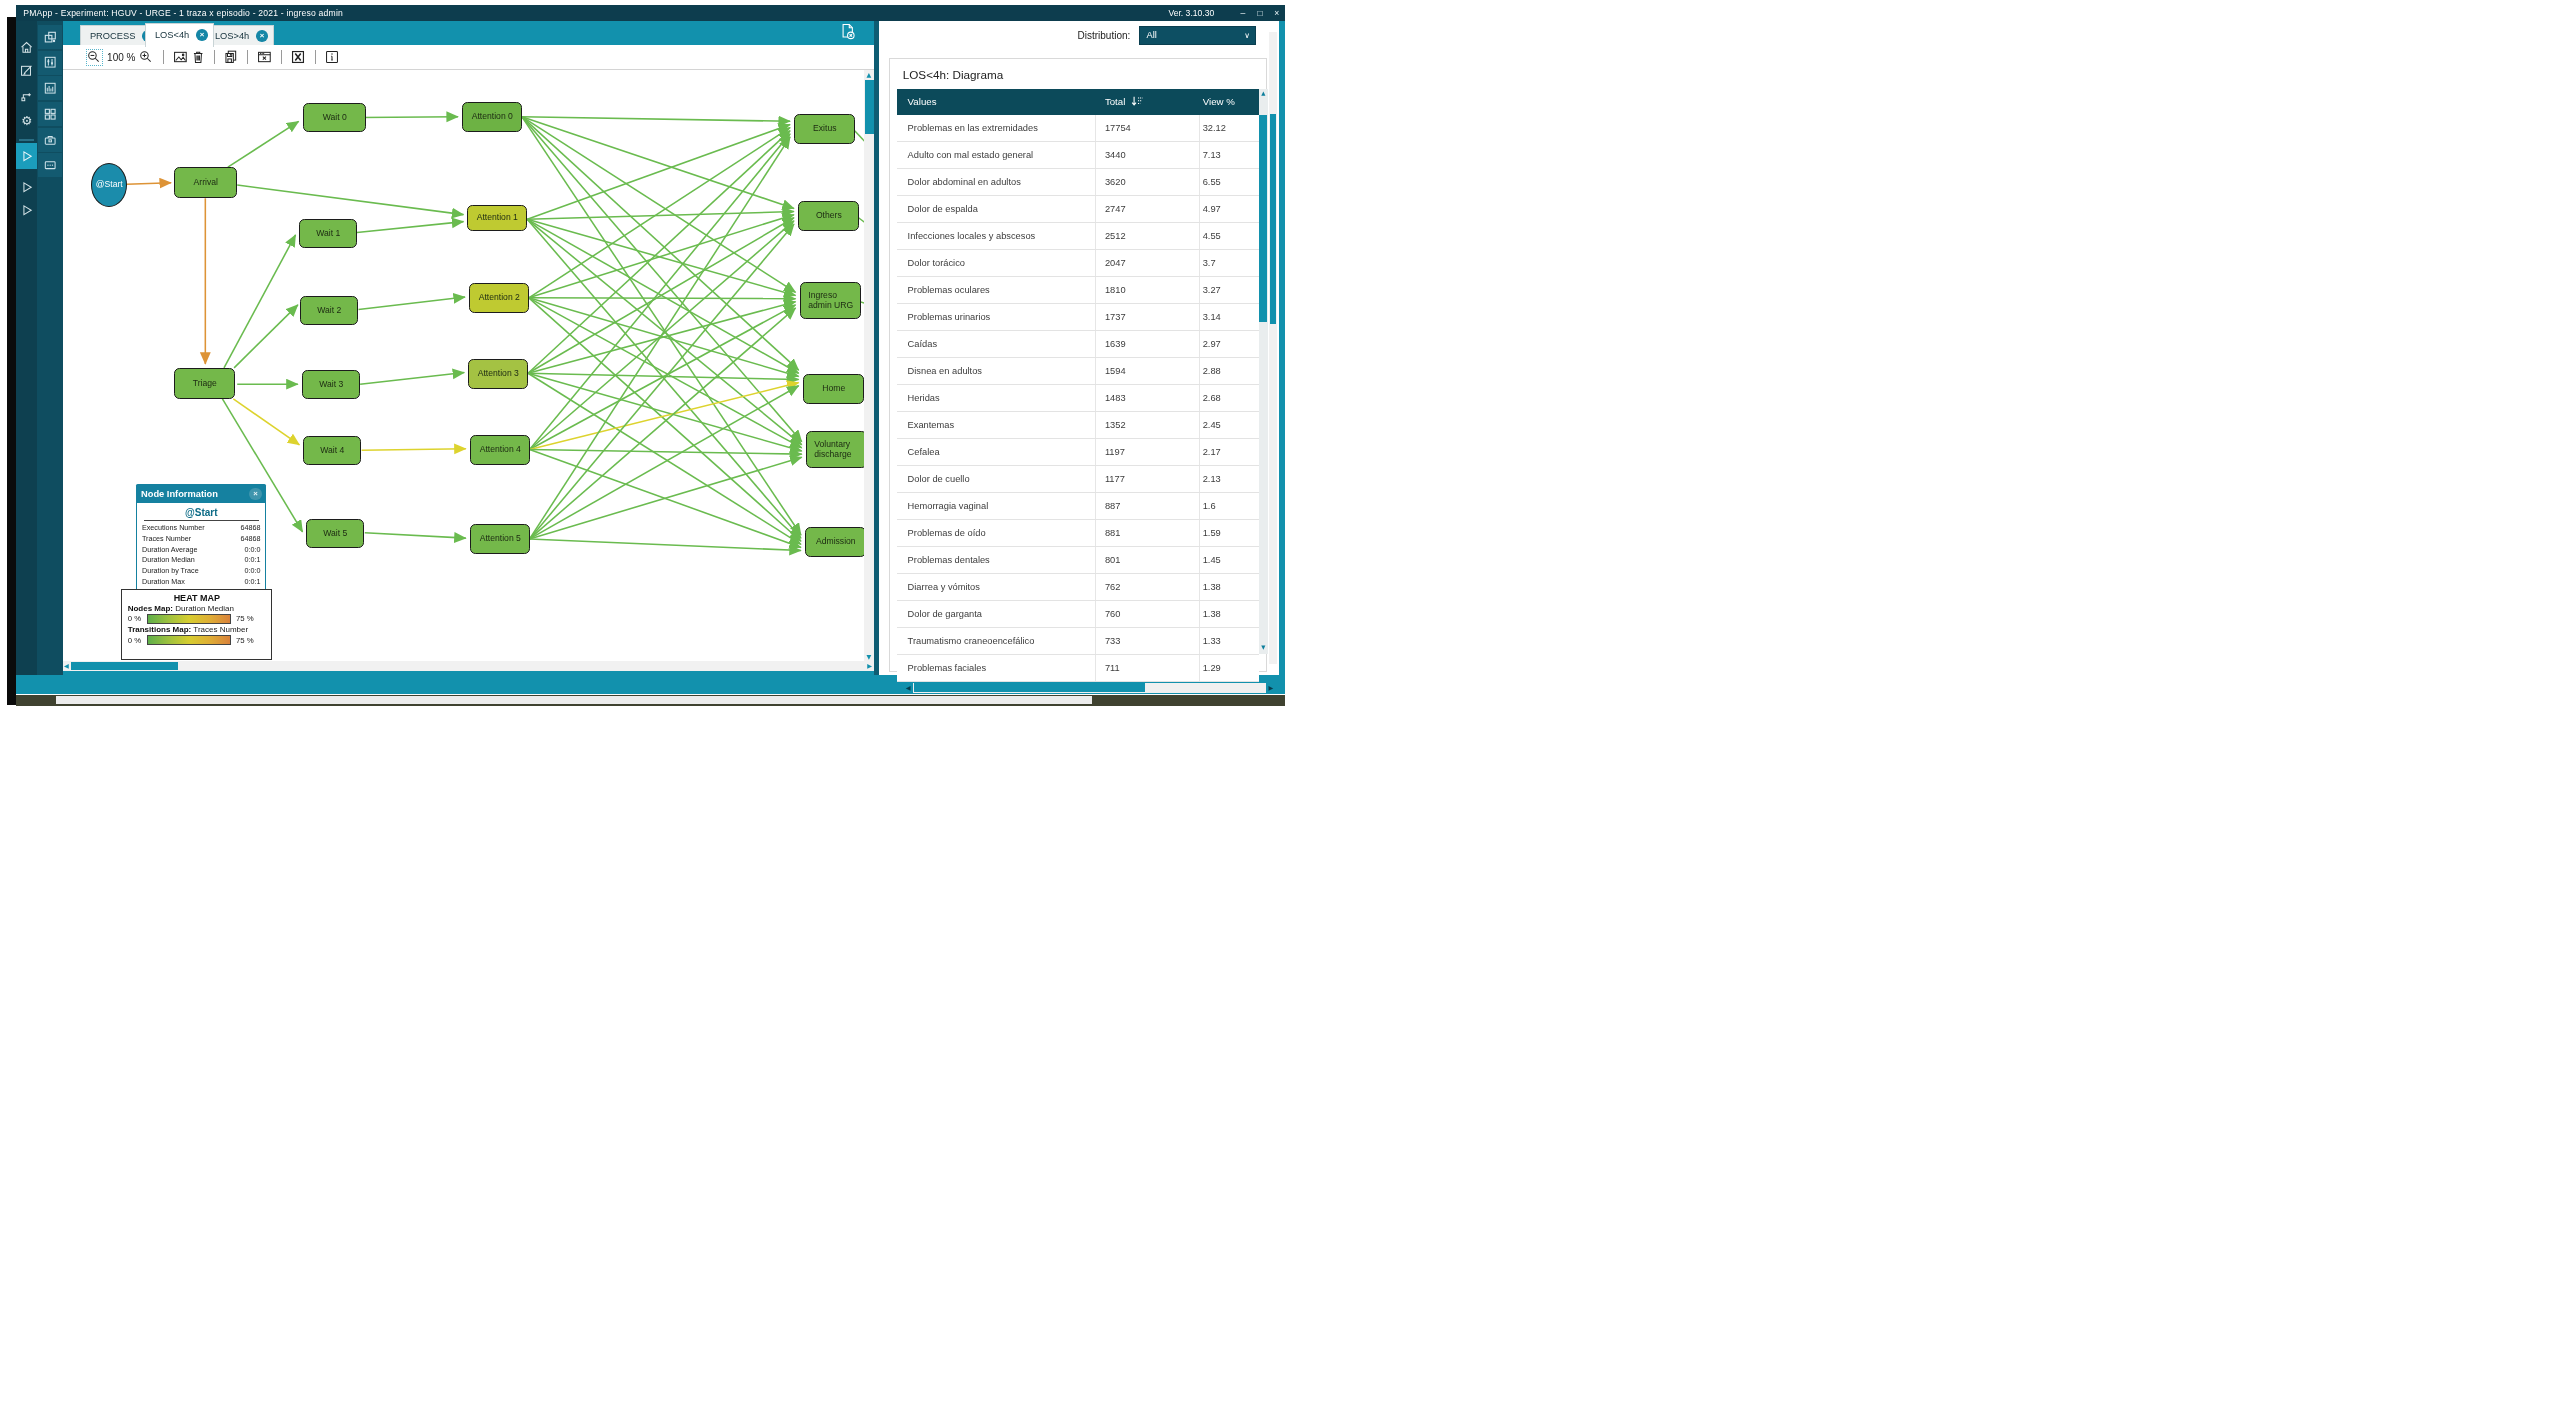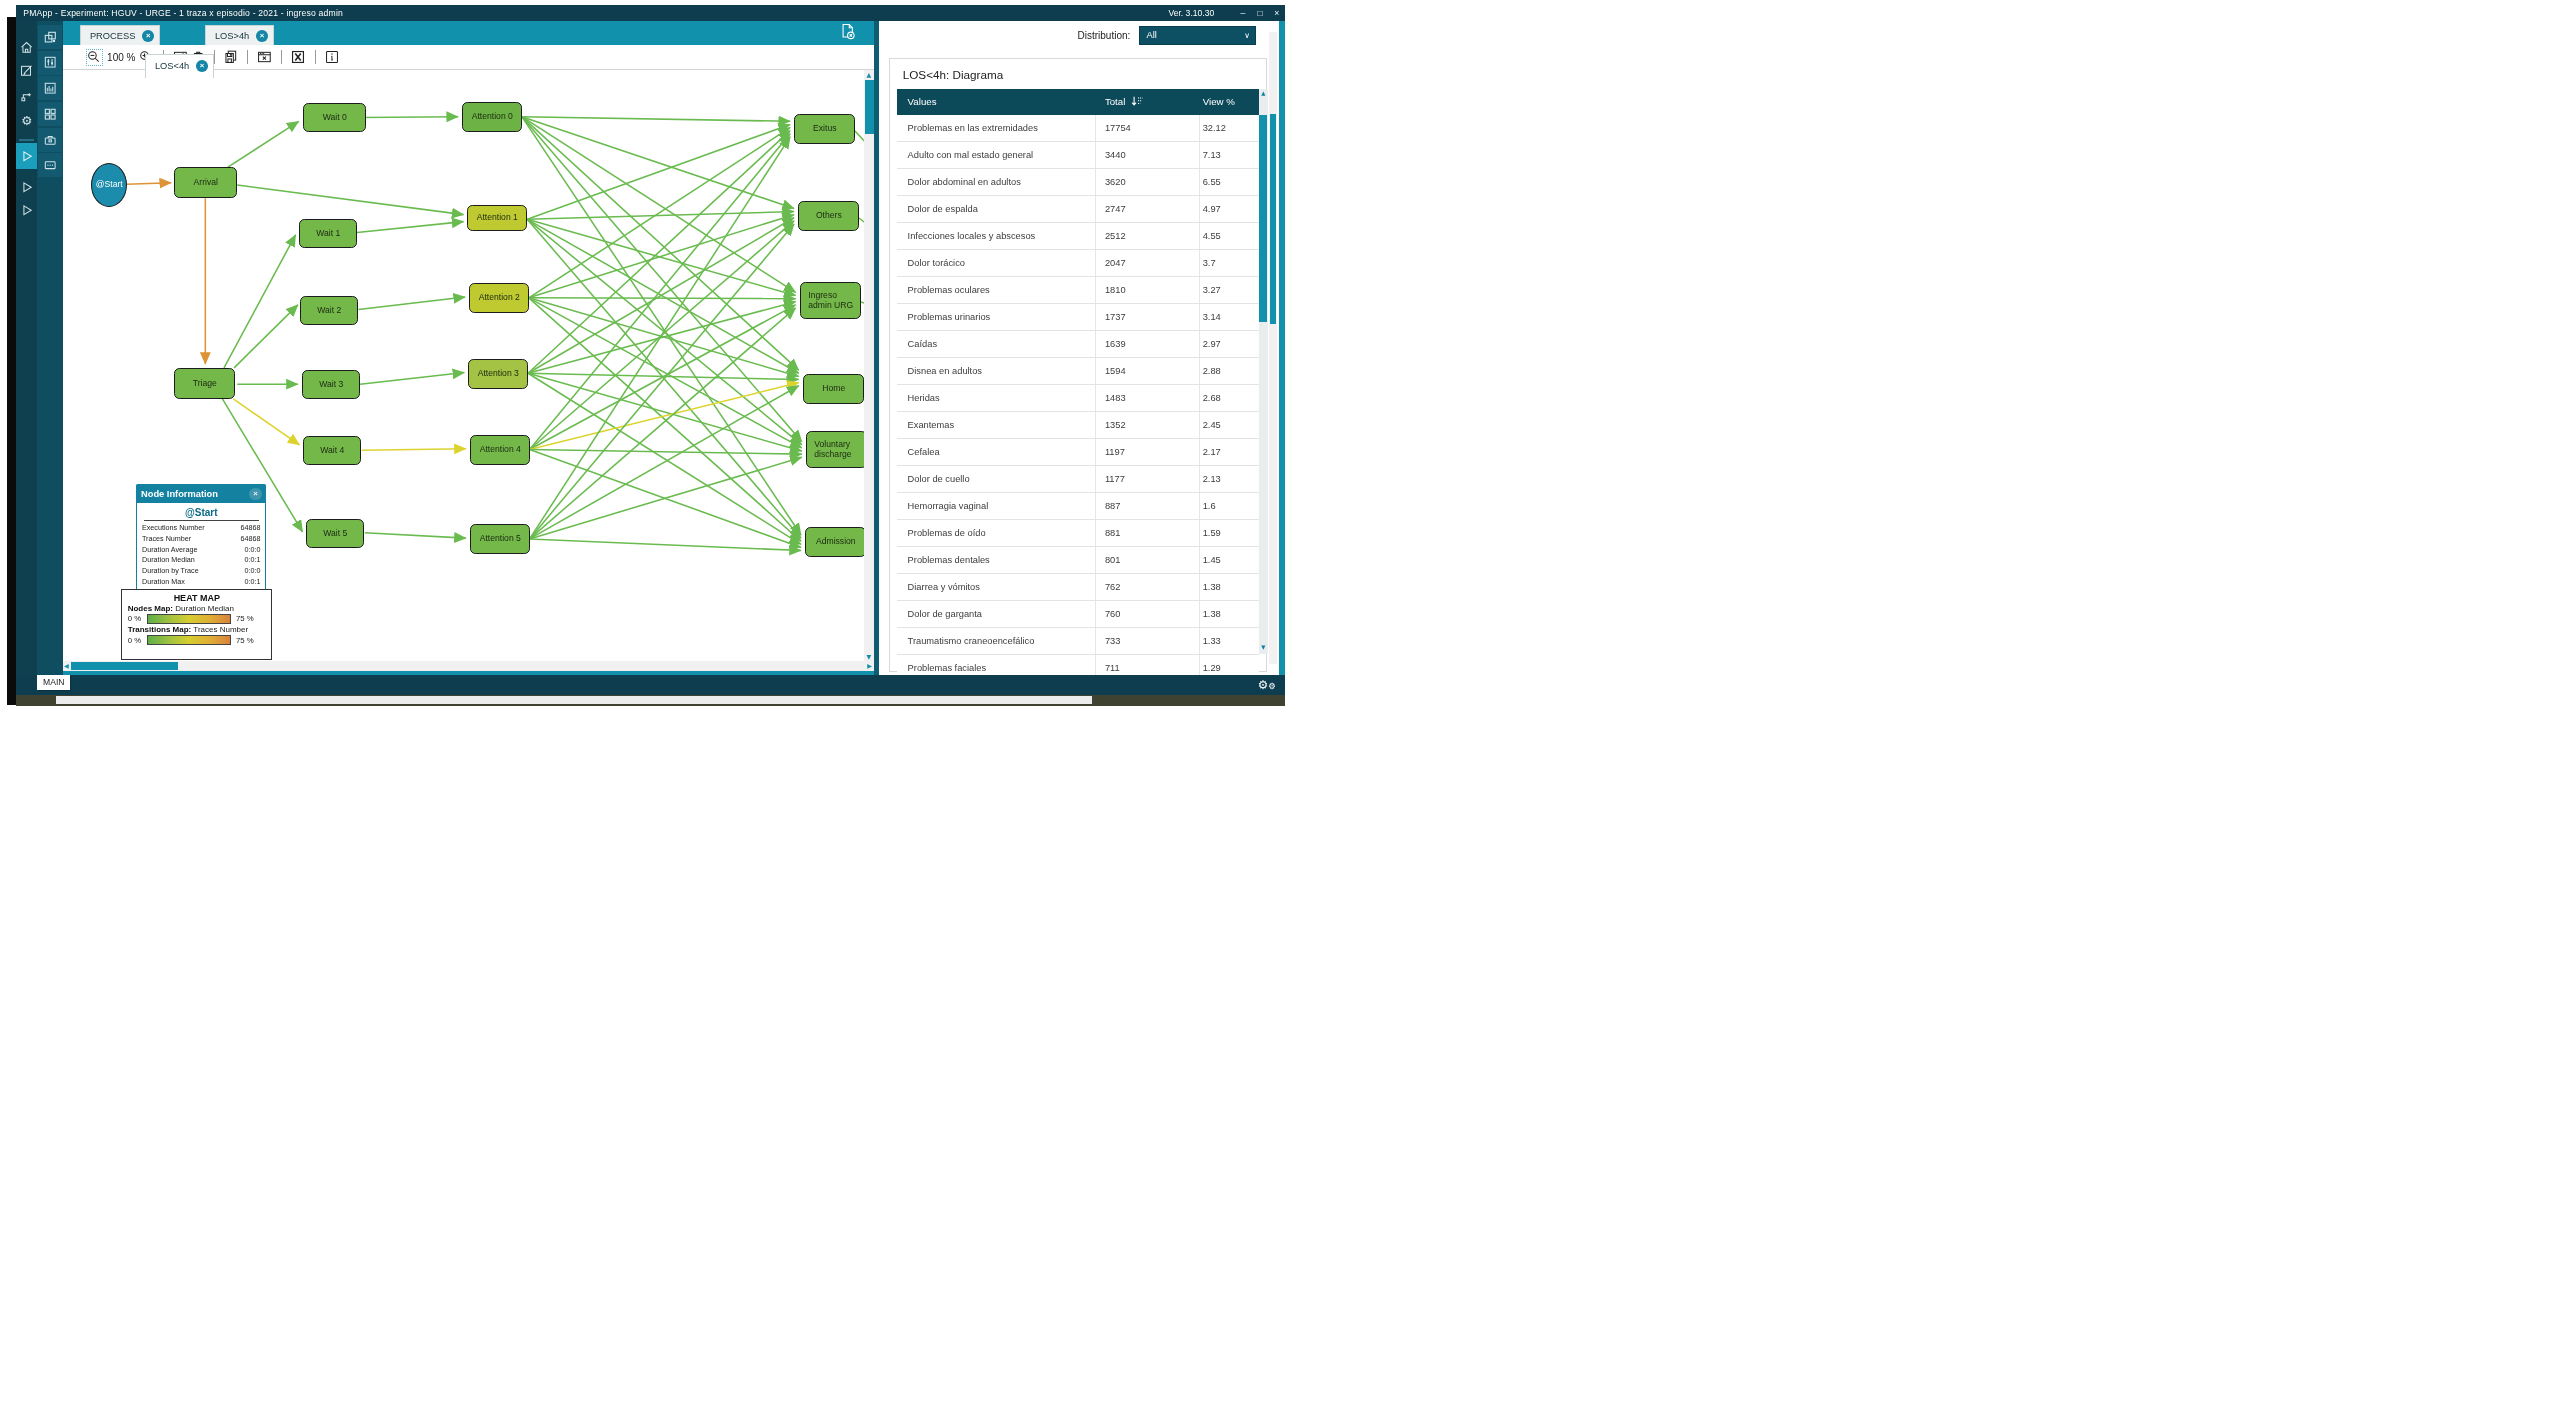--- a/index.html
+++ b/index.html
@@ -212,21 +212,21 @@
             <circle cx="11.6" cy="8.5" r="0.9" fill="#cfe3ea" stroke="none"></circle>
           </svg>
       </div>
     </div>
 
     <div class="abs tabbar">
       <div class="tab" style="left:17px;">
         <span>PROCESS</span>
         <span class="tabclose">×</span>
       </div>
-      <div class="tab active" style="left:82px;margin-top:31px;">
+      <div class="tab active" style="left:82px;">
         <span>LOS&lt;4h</span>
         <span class="tabclose">×</span>
       </div>
       <div class="tab" style="left:142px;">
         <span>LOS&gt;4h</span>
         <span class="tabclose">×</span>
       </div>
       <div class="pageclose">
         <svg class="icon" width="17" height="19.4" viewBox="0 0 22 25" fill="none" stroke="#fff" stroke-width="1.4">
             <path d="M4,2 h8 l4,4 v12 h-12 z"></path>
@@ -619,22 +619,16 @@
             <span class="thsbtn" style="right:0;">▶</span>
           </div>
         </div>
       </div>
 
       <div class="pvscroll">
         <div class="pvthumb"></div>
       </div>
     </div>
 
-    <div class="abs bottombar">
-      <div class="maintab">MAIN</div>
-      <div class="gears">
-        <span class="gear-big">⚙</span><span class="gear-small">⚙</span>
-      </div>
-    </div>
 
   </div>
 </div>
 
 
 </body></html>

